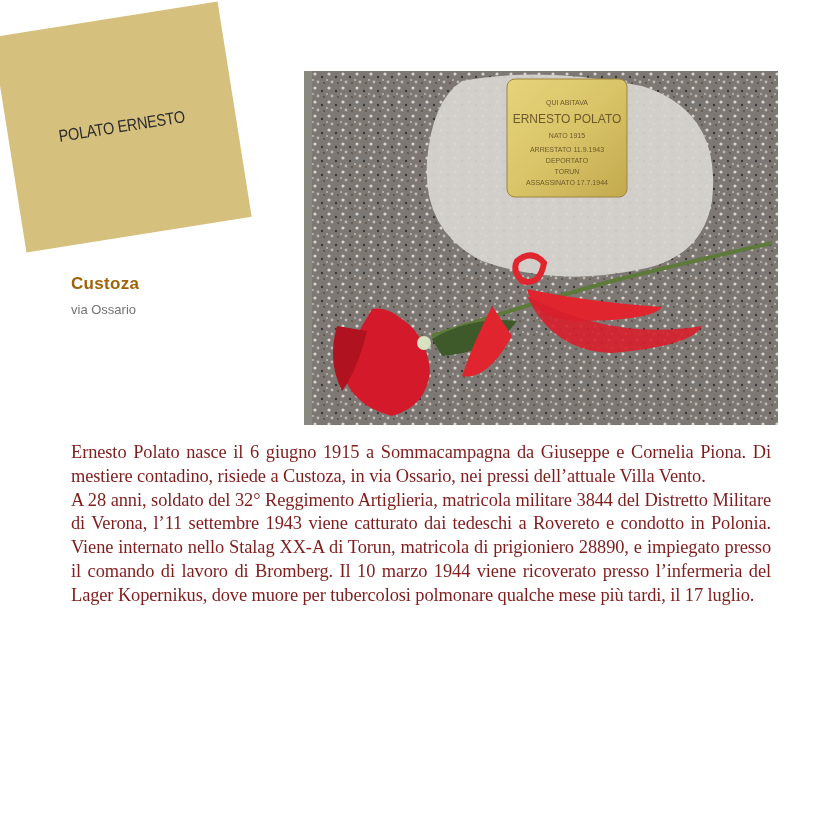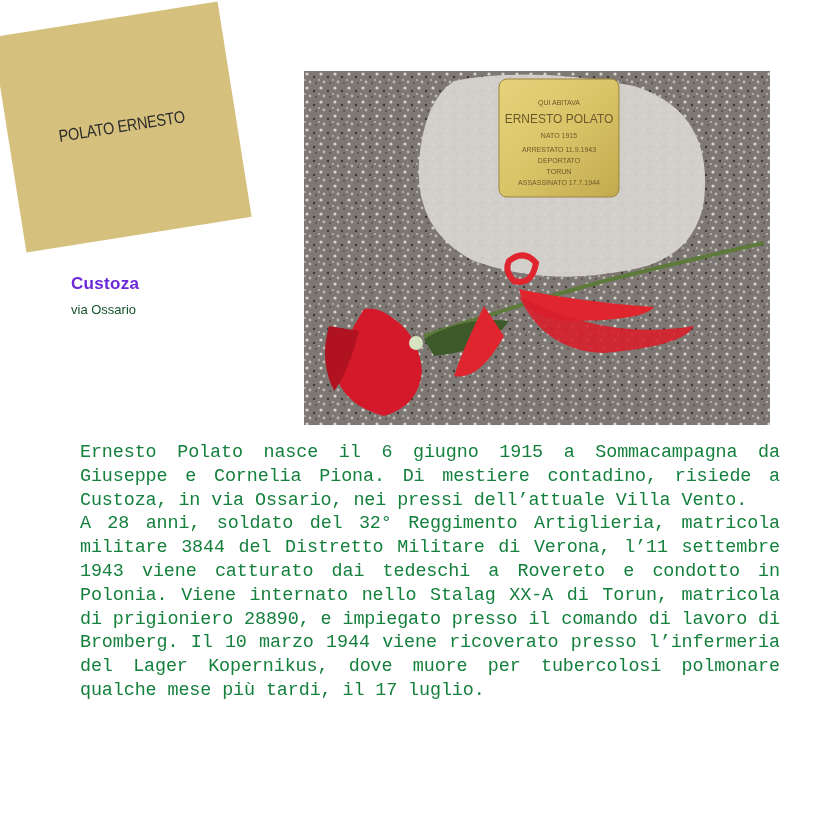--- a/index.html
+++ b/index.html
@@ -12,31 +12,32 @@
     background: #d6c07e; transform: rotate(-9deg); transform-origin: center;
     display: flex; align-items: center; justify-content: center;
   }
   .name-card span {
     font-family: "Liberation Sans", sans-serif; font-size: 17px; letter-spacing: -0.3px;
     color: #2b2b2b; transform: scaleX(0.85); white-space: nowrap;
   }
   .place {
     position: absolute; left: 71px; top: 274px;
   }
-  .place .town { font-size: 17px; font-weight: bold; color: #6d28d9; letter-spacing: 0.3px; }
-  .place .street { font-size: 13px; color: #14532d; margin-top: 8px; }
+  .place .town { font-size: 17px; font-weight: bold; color: #a16207; letter-spacing: 0.3px; }
+  .place .street { font-size: 13px; color: #737373; margin-top: 8px; }
   .photo {
     position: absolute; left: 304px; top: 71px; width: 466px; height: 354px; overflow: hidden;
     background: #8b8781;
+    padding-left: 8px;
   }
   .photo svg { display: block; }
   .bio {
-    position: absolute; left: 80px; top: 441px; width: 700px;
-    font-size: 18.4px; line-height: 23.8px; color: #15803d; text-align: justify;
-    font-family: Liberation Mono, monospace; letter-spacing: -0.1px;
+    position: absolute; left: 71px; top: 441px; width: 700px;
+    font-size: 18.4px; line-height: 23.8px; color: #7f1d1d; text-align: justify;
+    font-family: Liberation Serif, serif; letter-spacing: -0.1px;
   }
   .bio p { margin: 0; }
 </style>
 </head>
 <body>
 
 <div class="name-card">
   <span>POLATO ERNESTO</span>
 </div>
 

